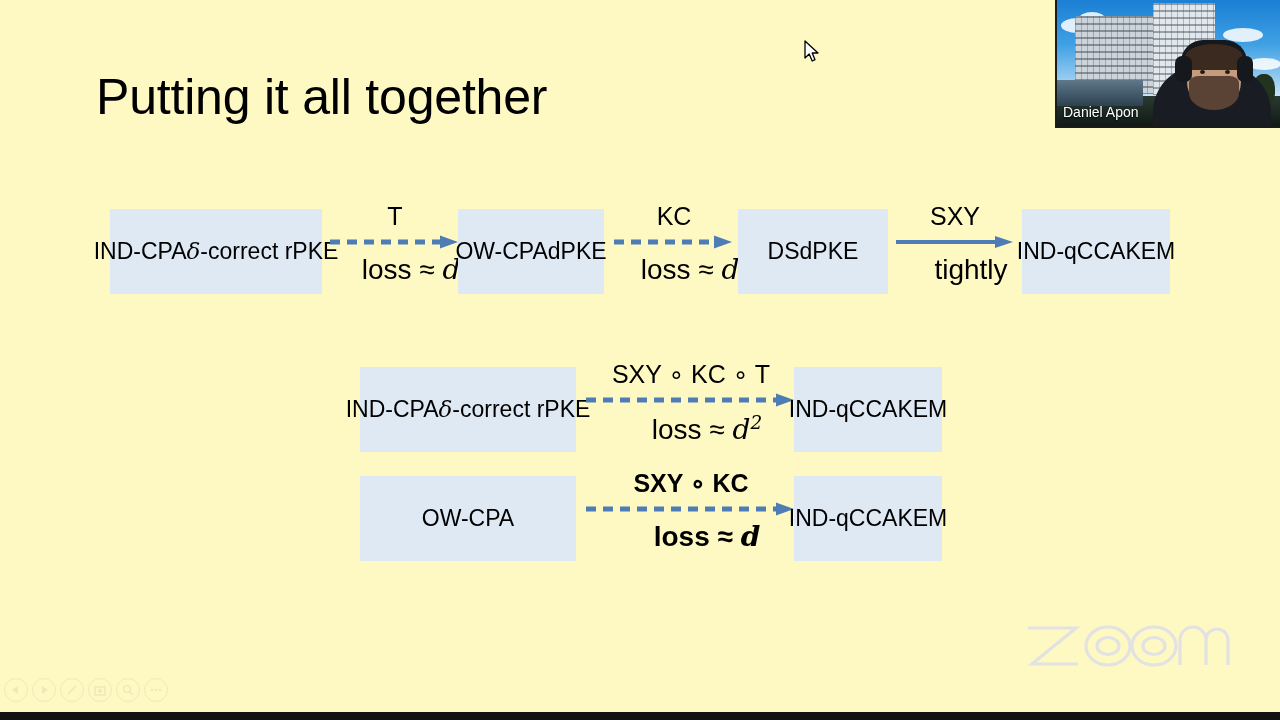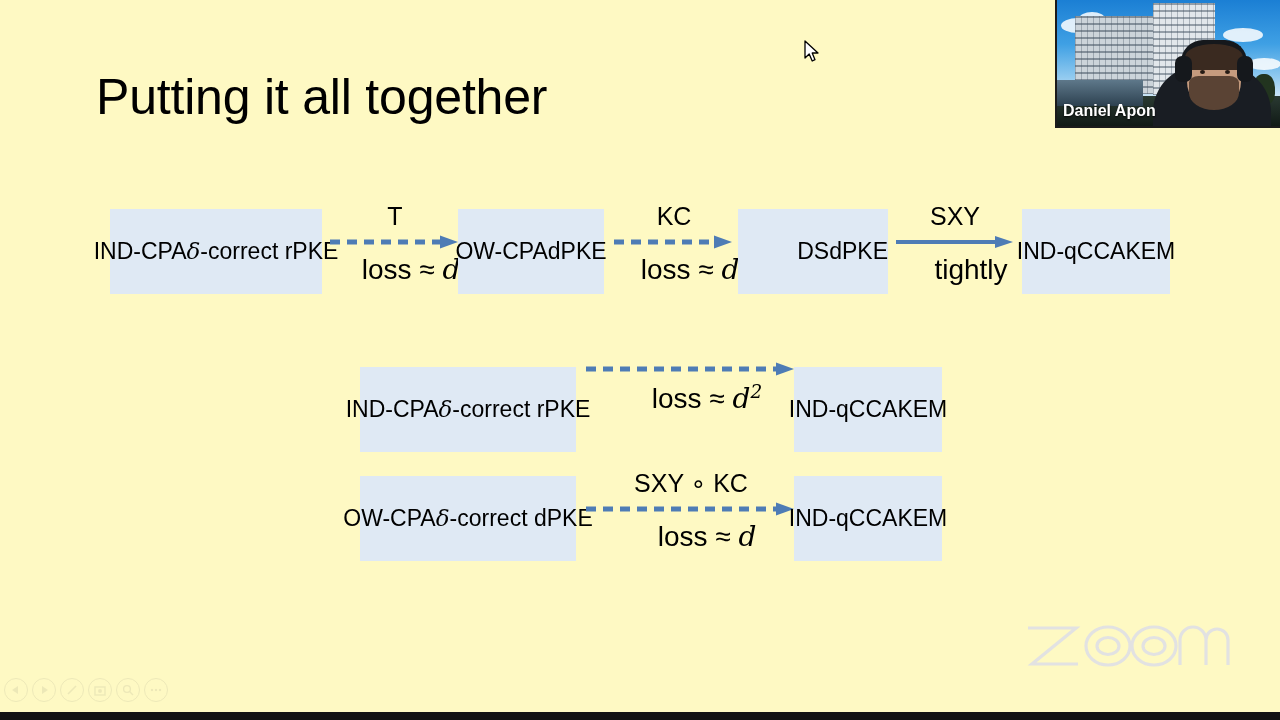--- a/index.html
+++ b/index.html
@@ -165,22 +165,22 @@
     background: #15181c; border-radius: 7px;
   }
   .p-eye {
     position: absolute; width: 5px; height: 4px; background: #241a14; border-radius: 50%;
   }
   #presenter-name {
     position: absolute;
     left: 6px;
     bottom: 6px;
     color: #ffffff;
-    font-size: 16px;
-    font-weight: bold;
+    font-size: 14px;
+    font-weight: normal;
     text-shadow: 0 1px 2px rgba(0,0,0,.9);
     white-space: nowrap;
   }
 
   
   #annot-toolbar {
     position: absolute;
     left: 4px;
     bottom: 10px;
     display: flex;
@@ -240,21 +240,21 @@
 
   <div class="arrow-group" style="left:614px; top:204px; width:120px;justify-content:space-between;">
     <span class="arrow-top-label">KC</span>
     <svg class="arrow-svg" width="120" height="14" viewBox="0 0 120 14">
       <line x1="0" y1="7" x2="102" y2="7" stroke="#4e7cb5" stroke-width="5" stroke-dasharray="10 7"></line>
       <polygon points="100,0.5 118,7 100,13.5" fill="#4e7cb5"></polygon>
     </svg>
     <span class="arrow-bottom-label"><span>loss ≈ </span><span class="ital">d</span></span>
   </div>
 
-  <div class="node-box" style="left:738px; top:209px; width:150px; height:85px;justify-content:flex-end;">
+  <div class="node-box" style="left:738px; top:209px; width:150px; height:85px;">
     <span class="node-line">DS</span>
     <span class="node-line"><span class="delta"></span><span>dPKE</span></span>
   </div>
 
   <div class="arrow-group" style="left:896px; top:204px; width:118px;align-items:center;">
     <span class="arrow-top-label">SXY</span>
     <svg class="arrow-svg" width="118" height="14" viewBox="0 0 118 14">
       <line x1="0" y1="7" x2="102" y2="7" stroke="#4e7cb5" stroke-width="4"></line>
       <polygon points="99,1 117,7 99,13" fill="#4e7cb5"></polygon>
     </svg>
@@ -265,38 +265,38 @@
     <span class="node-line">IND-qCCA</span>
     <span class="node-line"><span class="delta"></span><span>KEM</span></span>
   </div>
 
   <div class="node-box" style="left:360px; top:367px; width:216px; height:85px;">
     <span class="node-line">IND-CPA</span>
     <span class="node-line"><span class="delta">δ</span><span>-correct rPKE</span></span>
   </div>
 
   <div class="arrow-group" style="left:586px; top:362px; width:210px;">
+    <span class="arrow-top-label">SXY ∘ KC ∘ T</span>
     <svg class="arrow-svg" width="210" height="14" viewBox="0 0 210 14">
       <line x1="0" y1="7" x2="192" y2="7" stroke="#4e7cb5" stroke-width="5" stroke-dasharray="10 7"></line>
       <polygon points="190,0.5 208,7 190,13.5" fill="#4e7cb5"></polygon>
     </svg>
     <span class="arrow-bottom-label"><span>loss ≈ </span><span class="ital">d</span><span class="sup">2</span></span>
   </div>
 
   <div class="node-box" style="left:794px; top:367px; width:148px; height:85px;">
     <span class="node-line">IND-qCCA</span>
     <span class="node-line"><span class="delta"></span><span>KEM</span></span>
   </div>
 
   <div class="node-box" style="left:360px; top:476px; width:216px; height:85px;">
     <span class="node-line">OW-CPA</span>
-    <span class="node-line"><span class="delta">δ</span><span>-correct dPKE</span></span>
-  </div>
-
-  <div class="arrow-group" style="left:586px; top:471px; width:210px;">
+  </div>
+
+  <div class="arrow-group" style="left:586px; top:471px; width:210px;font-weight:bold;">
     <span class="arrow-top-label">SXY ∘ KC</span>
     <svg class="arrow-svg" width="210" height="14" viewBox="0 0 210 14">
       <line x1="0" y1="7" x2="192" y2="7" stroke="#4e7cb5" stroke-width="5" stroke-dasharray="10 7"></line>
       <polygon points="190,0.5 208,7 190,13.5" fill="#4e7cb5"></polygon>
     </svg>
     <span class="arrow-bottom-label"><span>loss ≈ </span><span class="ital">d</span></span>
   </div>
 
   <div class="node-box" style="left:794px; top:476px; width:148px; height:85px;">
     <span class="node-line">IND-qCCA</span>

